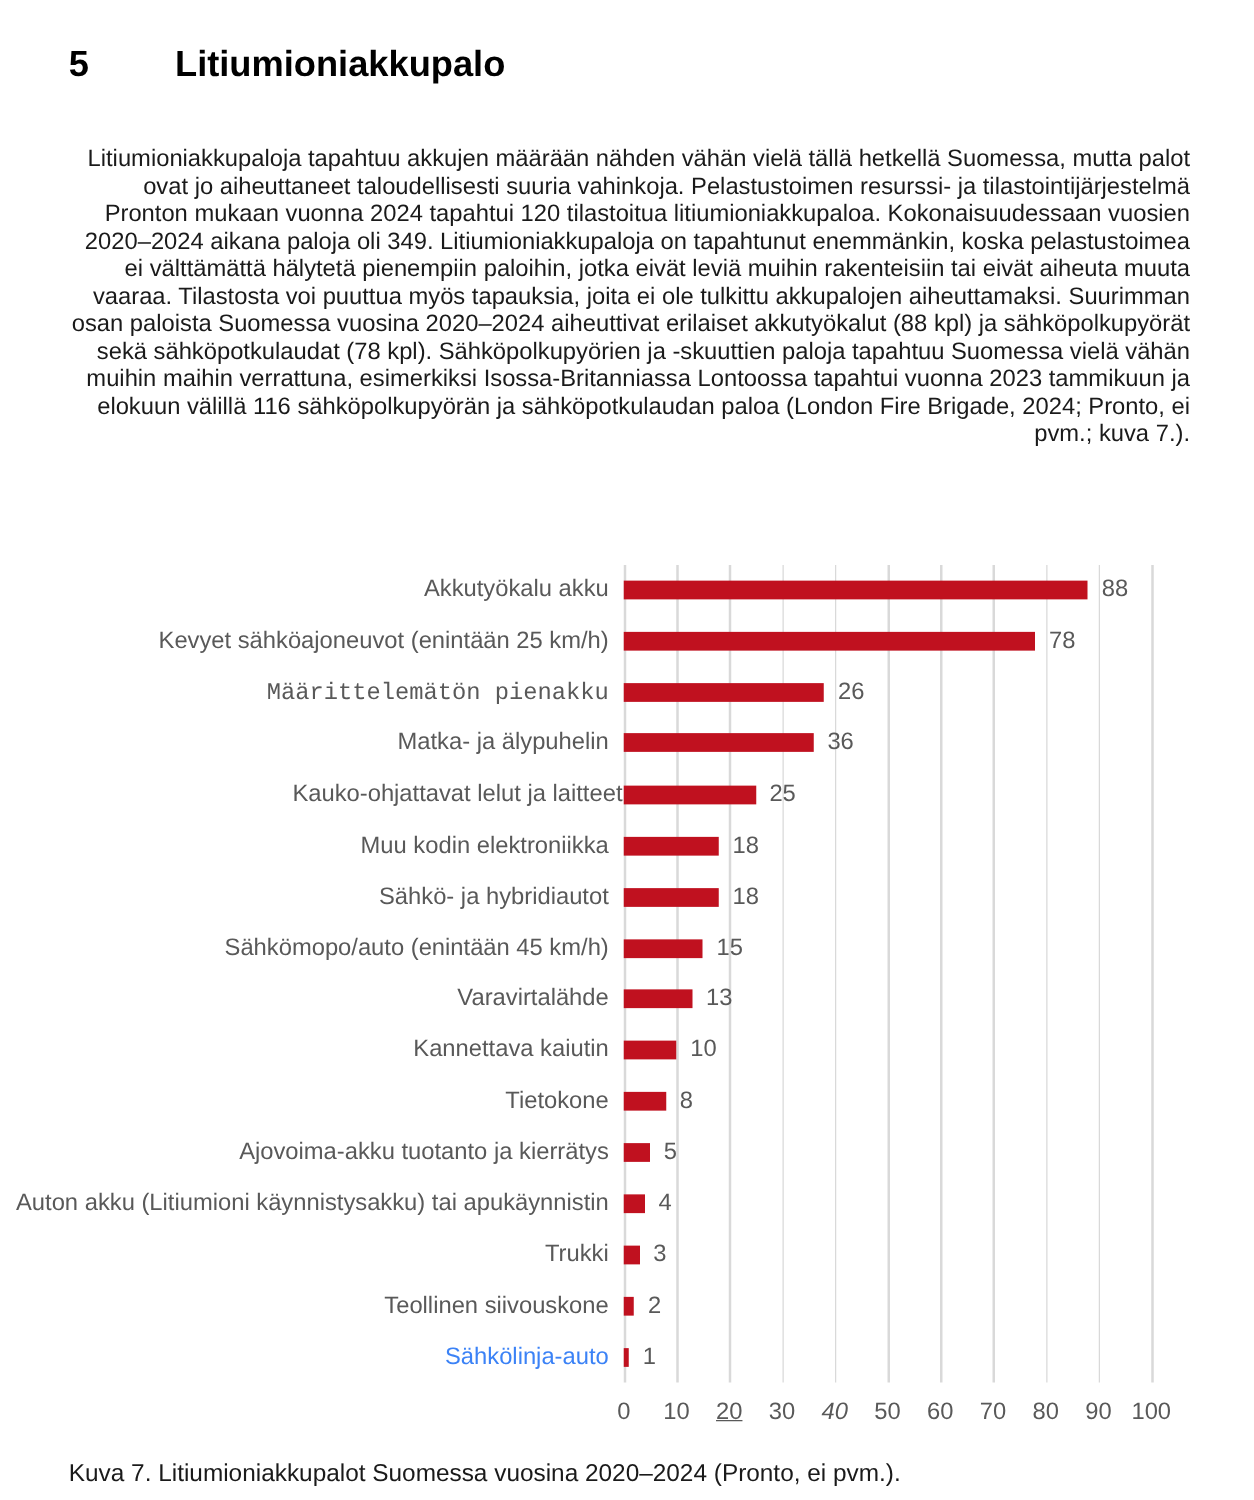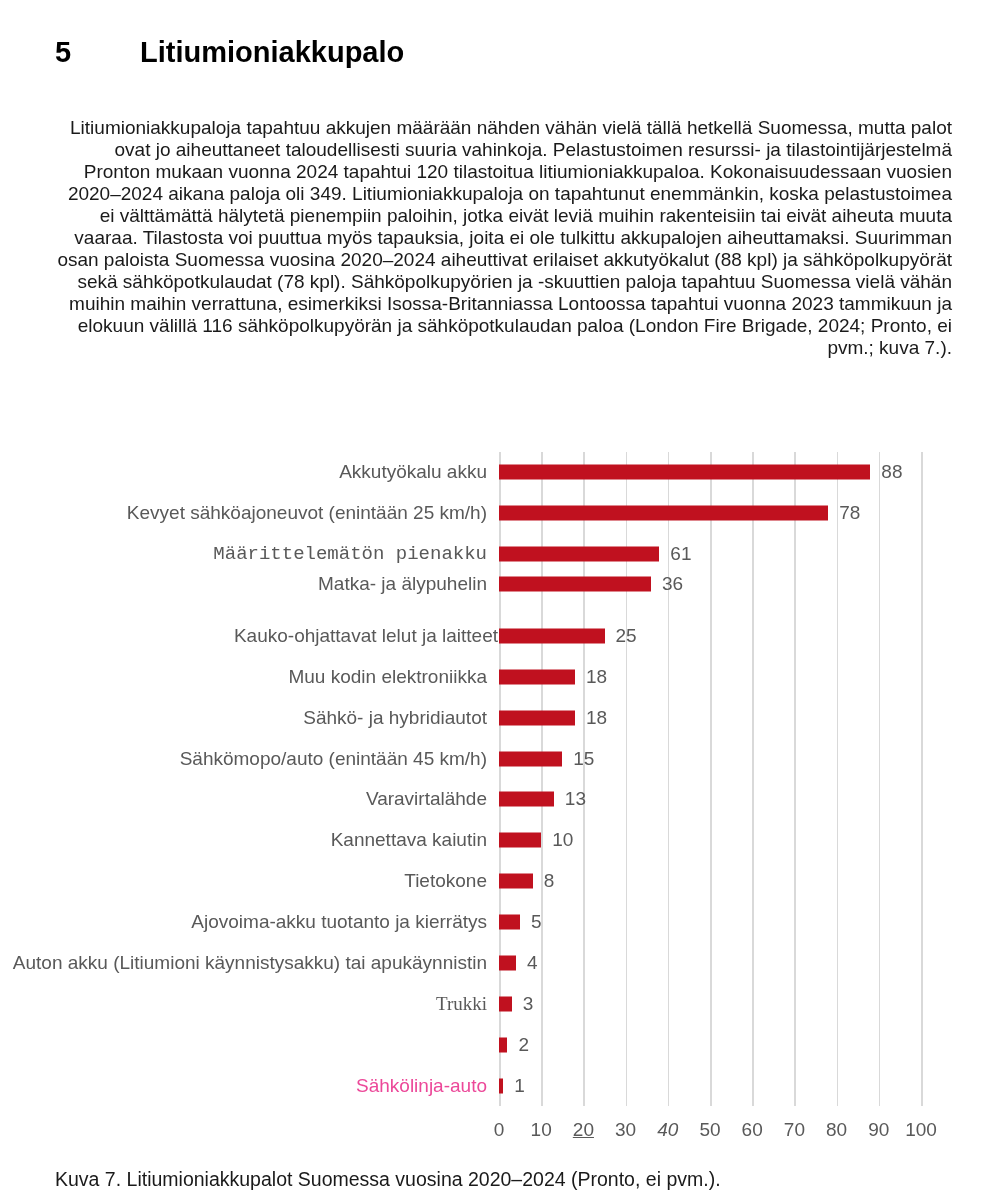--- a/index.html
+++ b/index.html
@@ -123,23 +123,23 @@
       <div class="value-label" style="left: 881.36px; color: rgb(89, 89, 89);">88</div>
     </div>
     <div class="chart-row" style="top: 40.875px; height: 40.875px;">
       <div class="cat-label" style="color: rgb(89, 89, 89);">Kevyet sähköajoneuvot (enintään 25 km/h)</div>
       <div class="bar" style="left: 499px; width: 329.16px; background: rgb(192, 17, 31);"></div>
       <div class="value-label" style="left: 839.16px; color: rgb(89, 89, 89);">78</div>
     </div>
     <div class="chart-row" style="top: 81.75px; height: 40.875px;">
       <div class="cat-label" style="color: rgb(89, 89, 89); font-family: Liberation Mono, monospace;">Määrittelemätön pienakku</div>
       <div class="bar" style="left: 499px; width: 160.36px; background: rgb(192, 17, 31);"></div>
-      <div class="value-label" style="left: 670.36px; color: rgb(89, 89, 89);">61</div>
-    </div>
-    <div class="chart-row" style="top: 112px; height: 40.875px;">
+      <div class="value-label" style="left: 670.36px; color: rgb(89, 89, 89);">26</div>
+    </div>
+    <div class="chart-row" style="top: 122px; height: 40.875px;">
       <div class="cat-label" style="color: rgb(89, 89, 89);">Matka- ja älypuhelin</div>
       <div class="bar" style="left: 499px; width: 151.92px; background: rgb(192, 17, 31);"></div>
       <div class="value-label" style="left: 661.92px; color: rgb(89, 89, 89);">36</div>
     </div>
     <div class="chart-row" style="top: 163.5px; height: 40.875px;">
       <div class="cat-label" style="color: rgb(89, 89, 89); padding-left: 11px;">Kauko-ohjattavat lelut ja laitteet</div>
       <div class="bar" style="left: 499px; width: 105.5px; background: rgb(192, 17, 31);"></div>
       <div class="value-label" style="left: 615.5px; color: rgb(89, 89, 89);">25</div>
     </div>
     <div class="chart-row" style="top: 204.375px; height: 40.875px;">
@@ -176,30 +176,31 @@
       <div class="cat-label" style="color: rgb(89, 89, 89);">Ajovoima-akku tuotanto ja kierrätys</div>
       <div class="bar" style="left: 499px; width: 21.1px; background: rgb(192, 17, 31);"></div>
       <div class="value-label" style="left: 531.1px; color: rgb(89, 89, 89);">5</div>
     </div>
     <div class="chart-row" style="top: 490.5px; height: 40.875px;">
       <div class="cat-label" style="color: rgb(89, 89, 89);">Auton akku (Litiumioni käynnistysakku) tai apukäynnistin</div>
       <div class="bar" style="left: 499px; width: 16.88px; background: rgb(192, 17, 31);"></div>
       <div class="value-label" style="left: 526.88px; color: rgb(89, 89, 89);">4</div>
     </div>
     <div class="chart-row" style="top: 531.375px; height: 40.875px;">
-      <div class="cat-label" style="color: rgb(89, 89, 89); font-family: Liberation Serif, serif;">Trukki</div>
+      <div class="cat-label" style="color: rgb(89, 89, 89);">Trukki</div>
       <div class="bar" style="left: 499px; width: 12.66px; background: rgb(192, 17, 31);"></div>
       <div class="value-label" style="left: 522.66px; color: rgb(89, 89, 89);">3</div>
     </div>
     <div class="chart-row" style="top: 572.25px; height: 40.875px;">
+      <div class="cat-label" style="color: rgb(89, 89, 89);">Teollinen siivouskone</div>
       <div class="bar" style="left: 499px; width: 8.44px; background: rgb(192, 17, 31);"></div>
       <div class="value-label" style="left: 518.44px; color: rgb(89, 89, 89);">2</div>
     </div>
     <div class="chart-row" style="top: 613.125px; height: 40.875px;">
-      <div class="cat-label" style="color: #ec4899; text-align: right;">Sähkölinja-auto</div>
+      <div class="cat-label" style="color: #3b82f6; text-align: right;">Sähkölinja-auto</div>
       <div class="bar" style="left: 499px; width: 4.22px; background: rgb(192, 17, 31);"></div>
       <div class="value-label" style="left: 514.22px; color: rgb(89, 89, 89);">1</div>
     </div>
     <div class="tick-label" style="left: 499px; top: 667px; color: rgb(89, 89, 89);">0</div>
     <div class="tick-label" style="left: 541.2px; top: 667px; color: rgb(89, 89, 89);">10</div>
     <div class="tick-label" style="left: 583.4px; top: 667px; color: rgb(89, 89, 89); text-decoration: underline;">20</div>
     <div class="tick-label" style="left: 625.6px; top: 667px; color: rgb(89, 89, 89);">30</div>
     <div class="tick-label" style="left: 667.8px; top: 667px; color: rgb(89, 89, 89); font-style: italic;">40</div>
     <div class="tick-label" style="left: 710px; top: 667px; color: rgb(89, 89, 89);">50</div>
     <div class="tick-label" style="left: 752.2px; top: 667px; color: rgb(89, 89, 89);">60</div>

